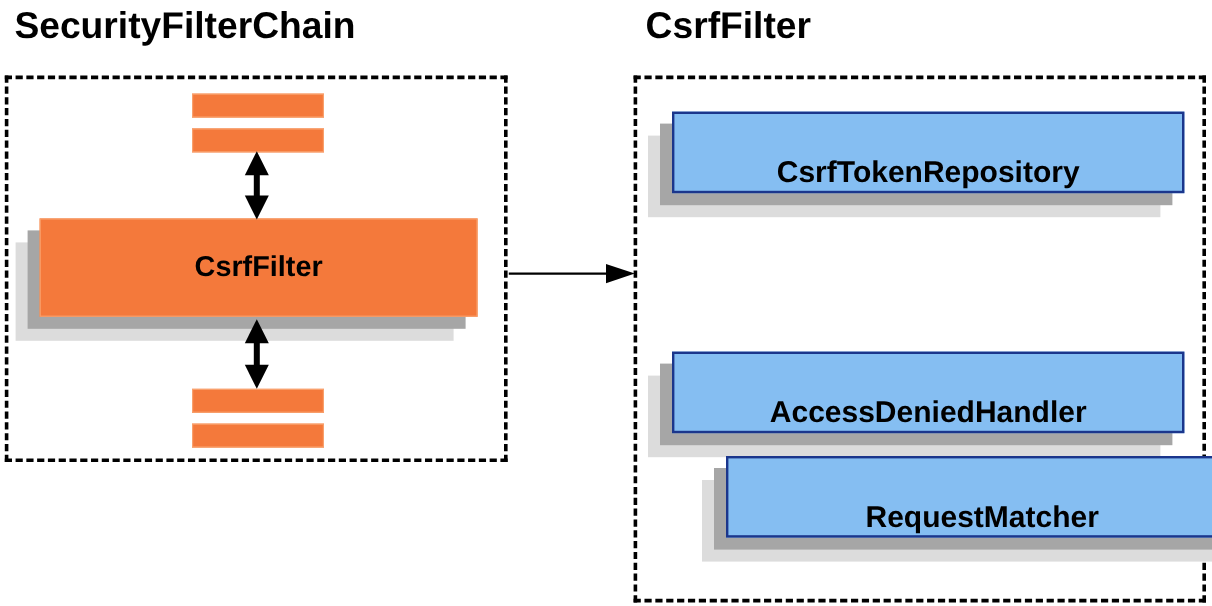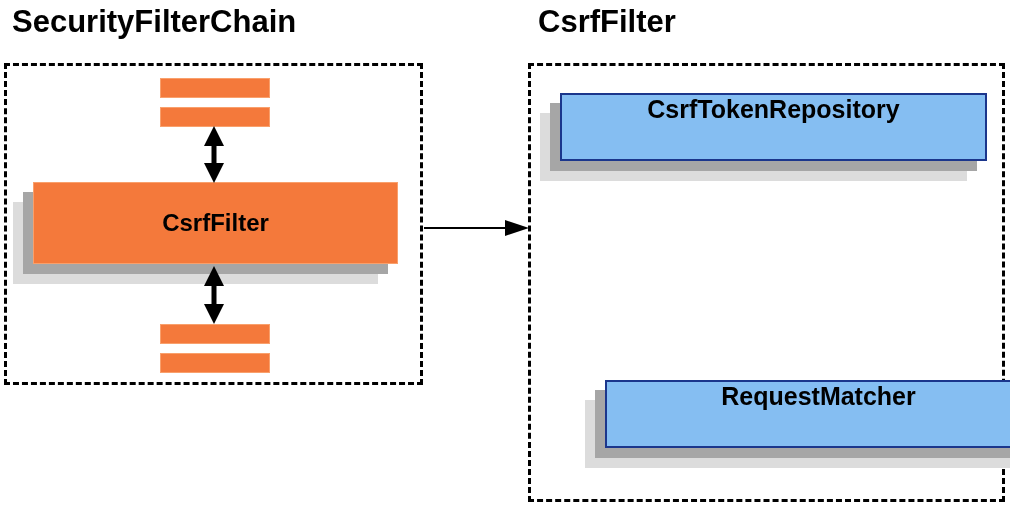--- a/index.html
+++ b/index.html
@@ -67,21 +67,21 @@
     font-size: 24px; font-weight: bold; color: #000;
   }
 
   .blue-box {
     position: absolute;
     left: 560px;
     width: 427px; height: 68px;
     background: var(--blue);
     border: 2px solid var(--blue-border);
     box-shadow: -10px 10px 0 var(--shadow-dark), -20px 20px 0 var(--shadow-light);
-    display: flex; align-items: flex-start; justify-content: center;
+    display: flex; align-items: flex-end; justify-content: center;
   }
   .blue-box .box-label {
     font-size: 25px; font-weight: bold; color: #000;
   }
   .blue-1 { top: 93px; }
   .blue-2 { top: 193px; }
   .blue-3 { top: 293px; }
   .blue-4 { top: 380px; margin-left: 45px; }
 
   .connector-layer {
@@ -112,20 +112,23 @@
   </div>
 
   <div class="filter-bar bar-3"></div>
   <div class="filter-bar bar-4"></div>
 
   <div class="blue-box blue-1">
     <span class="box-label">CsrfTokenRepository</span>
   </div>
 
 
+  <div class="blue-box blue-3">
+    <span class="box-label">AccessDeniedHandler</span>
+  </div>
 
   <div class="blue-box blue-4">
     <span class="box-label">RequestMatcher</span>
   </div>
 
   <svg class="connector-layer" viewBox="0 0 1010 505" xmlns="http://www.w3.org/2000/svg">
 
     <g fill="#000" stroke="none">
       <rect x="211.5" y="140" width="5" height="30"></rect>
       <polygon points="214,126 204,146 224,146"></polygon>

